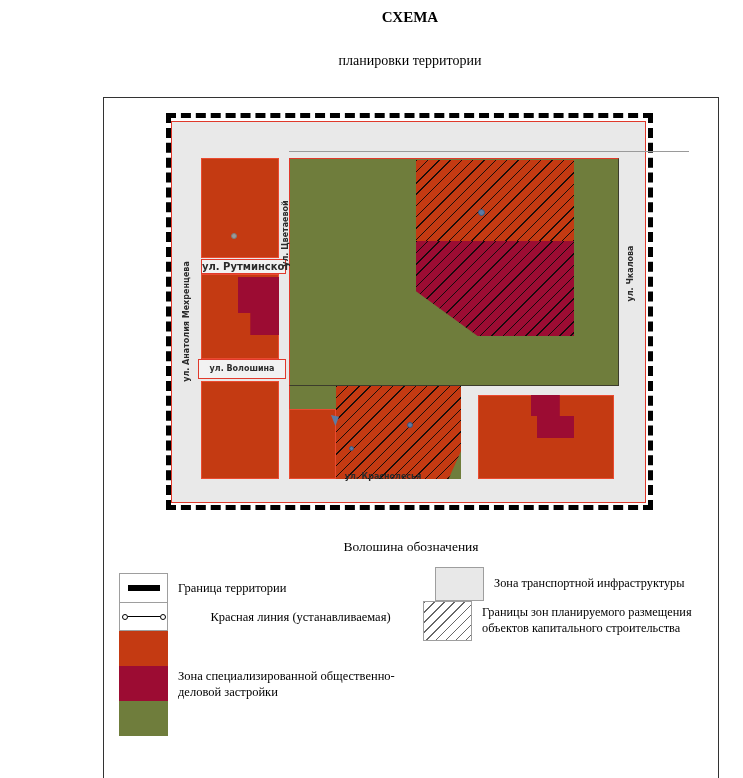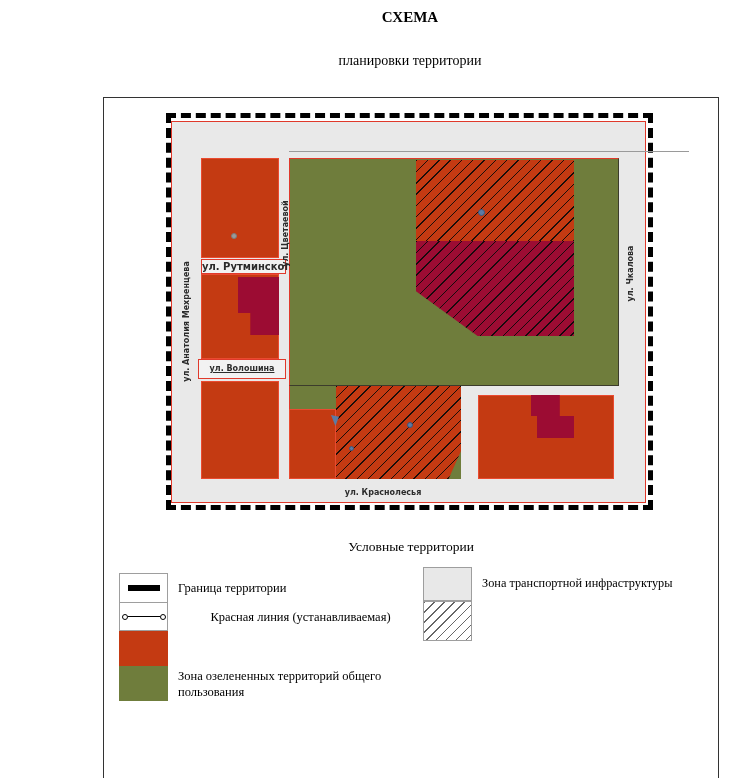--- a/index.html
+++ b/index.html
@@ -104,21 +104,21 @@
     <div class="abs dashed-border"></div>
     <div class="abs street-ring"></div>
 
     <div class="abs z-res blk-nw"></div>
     <div class="abs strip strip-rut">
       <div class="st-label" style="font-size:10px; line-height:13px;text-align:center;">ул. Рутминского</div>
     </div>
     <div class="abs z-res blk-w"></div>
     <div class="abs z-bus blk-w-notch"></div>
     <div class="abs strip strip-vol">
-      <div class="st-label" style="line-height:18px;text-decoration:underline;">ул. Волошина</div>
+      <div class="st-label" style="line-height:18px;">ул. Волошина</div>
     </div>
     <div class="abs z-res blk-sw"></div>
 
     <div class="abs z-green green-main"></div>
     <div class="abs z-green green-ext"></div>
     <div class="abs z-green green-wedge"></div>
 
     <div class="abs z-res noborder hatch hatch-ne"></div>
     <div class="abs z-bus hatch hatch-e"></div>
     <div class="abs z-res noborder hatch hatch-s"></div>
@@ -127,28 +127,28 @@
     <div class="abs z-res blk-se"></div>
     <div class="abs z-bus blk-se-notch"></div>
 
     <div class="abs dot-gray" style="left:127px; top:135px; width:6px; height:6px;"></div>
     <div class="abs eng-wedge" style="left:227px; top:317px; width:8px; height:11px;"></div>
     <div class="abs dot" style="left:245px; top:348px; width:5px; height:5px;"></div>
     <div class="abs dot" style="left:303px; top:324px; width:6px; height:6px;"></div>
     <div class="abs dot" style="left:374px; top:111px; width:7px; height:7px;"></div>
 
     <div class="abs street-edge-line"></div>
-    <div class="abs st-label" style="left:199px; top:388px; width:160px;">ул. Краснолесья</div>
+    <div class="abs st-label" style="left:199px; top:372px; width:160px;">ул. Краснолесья</div>
     <div class="abs st-label vert" style="left:2px; top:217px; width:160px;">ул. Анатолия Мехренцева</div>
     <div class="abs st-label vert" style="left:136px; top:129px; width:90px;">ул. Цветаевой</div>
     <div class="abs st-label vert" style="left:481px; top:169px; width:90px;">ул. Чкалова</div>
   </div>
 
   <div class="abs legend">
-    <div class="abs legend-heading">Условные территории</div>
+    <div class="abs legend-heading">Волошина обозначения</div>
 
     <div class="abs leg-col col-left">
       <div class="leg-row" style="height:30px;">
         <div class="leg-swatch sw-white">
           <div class="boundary-bar"></div>
         </div>
         <div class="leg-label v-center">Граница территории</div>
       </div>
       <div class="leg-row" style="height:29px; margin-top:-1px;text-align:center;">
         <div class="leg-swatch sw-white">
@@ -157,29 +157,33 @@
               <span class="l"></span>
               <span class="c"></span>
           </div>
         </div>
         <div class="leg-label v-center">Красная линия (устанавливаемая)</div>
       </div>
       <div class="leg-row" style="height:35px;">
         <div class="leg-swatch sw-res"></div>
       </div>
       <div class="leg-row" style="height:35px;">
+        <div class="leg-swatch sw-bus"></div>
+        <div class="leg-label v-top">Зона специализированной общественно-деловой застройки</div>
+      </div>
+      <div class="leg-row" style="height:35px;">
         <div class="leg-swatch sw-grn"></div>
-        <div class="leg-label v-top">Зона озелененных территорий общего пользования</div>
       </div>
     </div>
 
     <div class="abs leg-col col-right">
-      <div class="leg-row" style="height:34px;">
+      <div class="leg-row" style="height:34px;margin-left:12px;">
         <div class="leg-swatch sw-transport"></div>
         <div class="leg-label v-center">Зона транспортной инфраструктуры</div>
       </div>
       <div class="leg-row" style="height:40px;">
         <div class="leg-swatch sw-hatch"></div>
+        <div class="leg-label v-center">Границы зон планируемого размещения объектов капитального строительства</div>
       </div>
     </div>
   </div>
 
 </div>
 
 </body></html>

